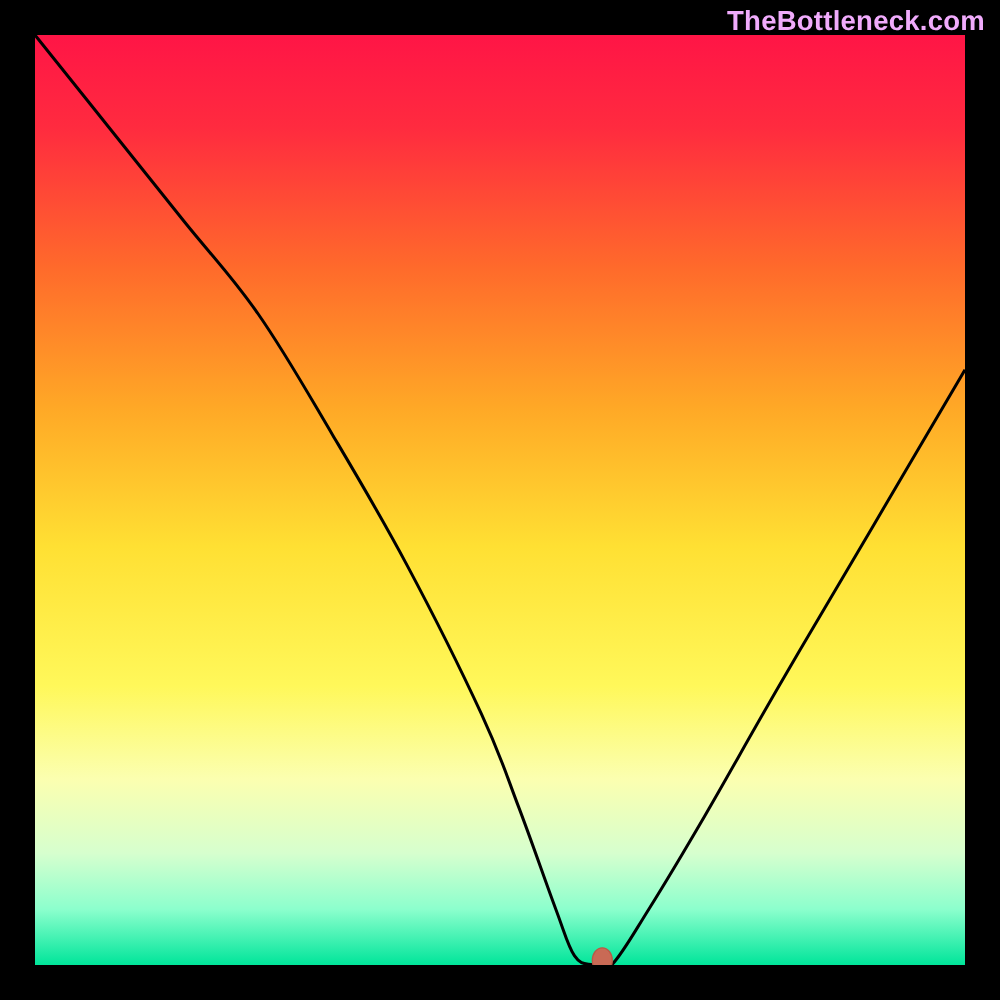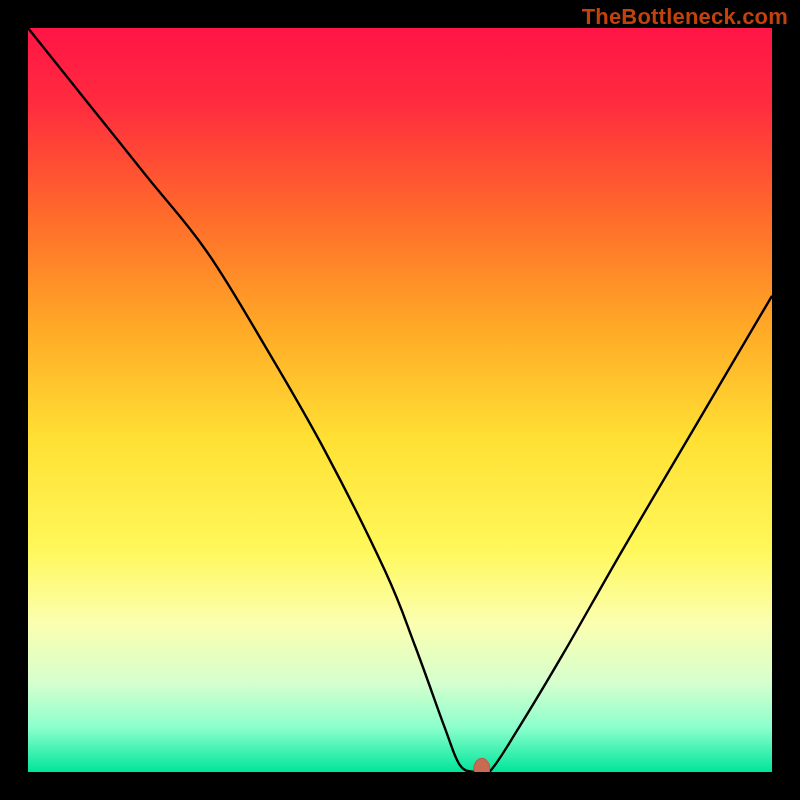--- a/index.html
+++ b/index.html
@@ -14,21 +14,21 @@
   .frame {
     position: relative;
     width: 800px;
     height: 800px;
     background: #000;
   }
   .watermark {
     position: absolute;
     top: 4px;
     right: 12px;
-    color: #c2410c;
+    color: #f0abfc;
     font-size: 22px;
     font-weight: 600;
     letter-spacing: 0.2px;
     user-select: none;
   }
   .plot {
     position: absolute;
     left: 28px;
     top: 28px;
     width: 744px;

